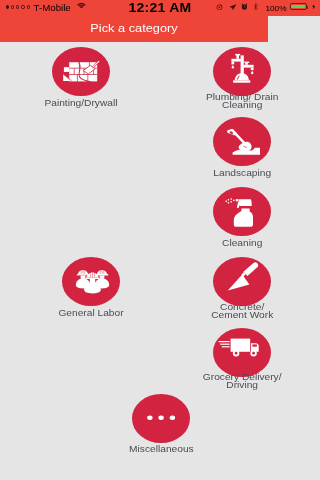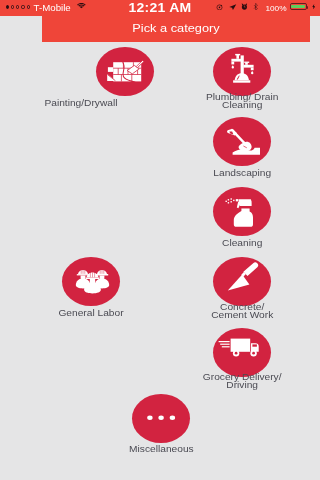--- a/index.html
+++ b/index.html
@@ -7,39 +7,39 @@
   body{
     width:320px;height:480px;overflow:hidden;
     font-family:"Liberation Sans",sans-serif;
     -webkit-font-smoothing:antialiased;
   }
   #screen{position:relative;width:320px;height:480px;overflow:hidden;background:#e5e5e6;}
 
   
   .statusbar{
     position:absolute;left:0;top:0;width:320px;height:16px;
-    background:#ef4539;color:#ffffff;
+    background:#ef4539;color:#000000;
   }
   .sb-dots{position:absolute;left:5.6px;top:5.4px;}
   .sb-dot{position:absolute;width:3.2px;height:3.2px;border-radius:50%;box-sizing:border-box;border:0.9px solid #3a1418;}
   .sb-dot.on{background:#2a0d10;border-color:#2a0d10;}
   .sb-carrier{position:absolute;left:33.6px;top:0;height:16px;line-height:16px;font-size:9.7px;}
   .sb-carrier span,.sb-batt-txt span,.sb-time span{display:inline-block;transform:scaleY(.86);transform-origin:center;}
   .sb-wifi{position:absolute;left:76.8px;top:3.4px;}
   .sb-time{position:absolute;left:0;right:0;top:0;height:16px;line-height:16px;text-align:center;font-size:14px;font-weight:bold;letter-spacing:0.25px;}
   .sb-batt-txt{position:absolute;left:265.4px;top:0;height:16px;line-height:16px;font-size:8.3px;font-weight:500;}
   .sb-batt{position:absolute;left:289.8px;top:3.4px;width:17.2px;height:6.4px;border:0.9px solid rgba(48,14,18,.72);border-radius:1.9px;box-sizing:border-box;}
   .sb-batt i{position:absolute;left:0.7px;top:0.7px;bottom:0.7px;right:0.7px;background:#5ece5c;border-radius:0.9px;display:block;}
   .sb-batt::after{content:"";position:absolute;right:-2.2px;top:1.8px;width:1.6px;height:2.8px;background:rgba(48,14,18,.72);border-radius:0 1px 1px 0;}
   .sb-bolt{position:absolute;left:311.6px;top:3.8px;}
   .sb-ic{position:absolute;top:0;}
   .statusbar svg{display:block;}
 
   
-  .navbar{position:absolute;left:0;top:16px;width:268px;height:25.5px;background:#ef4539;margin-left:42px;}
+  .navbar{position:absolute;left:0;top:16px;width:268px;height:25.5px;background:#ef4539;}
   .navtitle{position:absolute;left:0;right:0;top:0;height:25.5px;text-align:center;color:#fff;font-size:12.8px;}
   .navtitle span{display:inline-block;transform:scaleY(.86);transform-origin:center;line-height:25.5px;}
 
   
   .grid{position:absolute;left:0;top:0;width:320px;height:480px;}
   .cell{position:absolute;width:160px;text-align:center;}
   .bubble{
     position:relative;margin:0 auto;width:58px;height:49px;border-radius:50%;
     background:#d22340;
   }
@@ -107,21 +107,21 @@
           <path d="M8.6 0 L1 11.6 h4.4 L4.2 21 L12.6 9.2 H7.6 Z" fill="#2a0d10"></path>
         </svg>
     </div>
   </div>
 
   <div class="navbar">
     <div class="navtitle"><span>Pick a category</span></div>
   </div>
 
   <div class="grid">
-      <div class="cell" style="left: 1px; top: 47.2px; padding-left: 44px;">
+      <div class="cell" style="left: 1px; top: 47.2px;">
         <div class="bubble">
           <svg viewBox="0 0 58 49" xmlns="http://www.w3.org/2000/svg">
             <g>
               <path d="M17.2 15.2 H45.2 V34.4 H17.2 Z" fill="#fff"></path>
               <path d="M11.9 20.2 H17.2 V24.9 H11.9 Z" fill="#fff"></path>
               <path d="M11.2 26.9 L20.2 33.9 H11.2 Z" fill="#fff"></path>
               <path d="M11.4 27.5 L19.4 33.7" fill="none" stroke="#d22340" stroke-width="0.75"></path>
               <g stroke="#d22340" stroke-width="0.75" fill="none">
                 <path d="M17.2 21.2 H45.2 M17.2 27.5 H45.2"></path>
                 <path d="M27.4 15.2 V21.2 M37.4 15.2 V21.2 M22.2 21.2 V27.5 M32 21.2 V27.5 M41.6 21.2 V27.5 M25.4 27.5 V34.4 M35.8 27.5 V34.4"></path>

